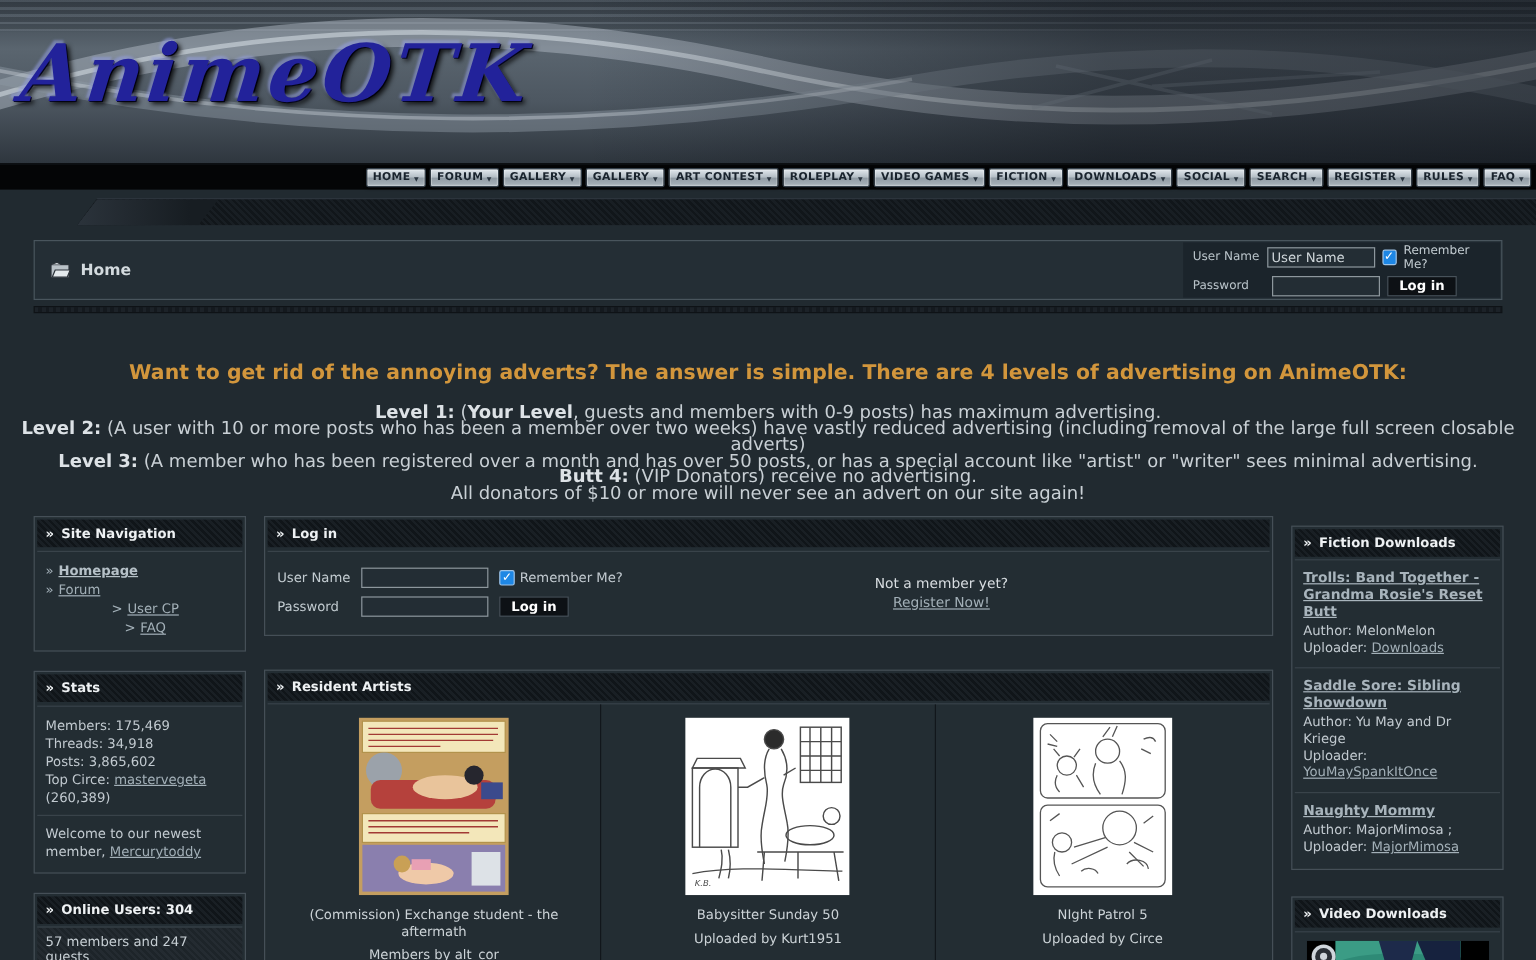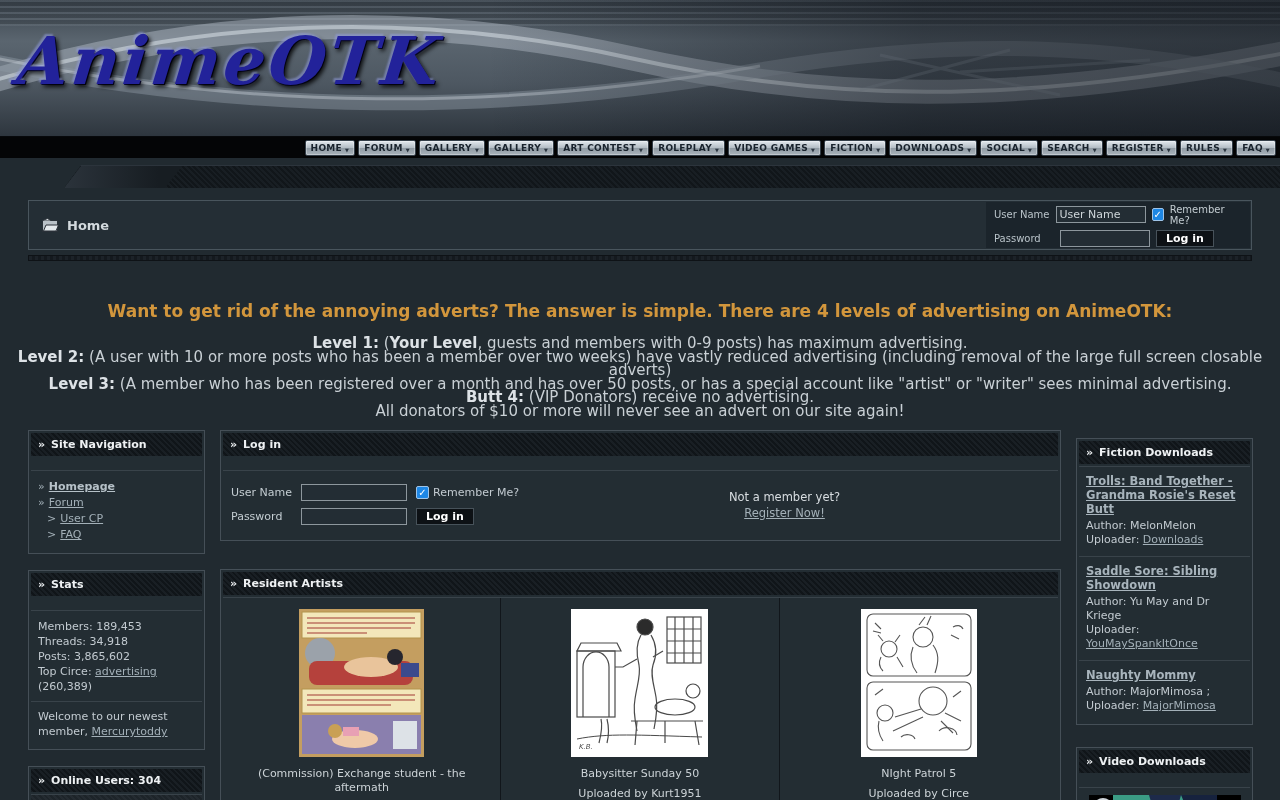--- a/index.html
+++ b/index.html
@@ -75,30 +75,30 @@
   .cols { display:flex; gap:15px; margin:12px 27px 0 28px; align-items:flex-start; }
   .col-left  { width:177px; display:flex; flex-direction:column; gap:16px; }
   .col-center{ flex:1; display:flex; flex-direction:column; gap:28px; }
   .col-right { width:177px; display:flex; flex-direction:column; gap:22px; margin-top:8px; }
 
   
   .panel { border:1px solid #454f57; background:#232d33; padding:2px; }
   .panel-hd { background:repeating-linear-gradient(45deg,#191f24 0 2px,#101519 2px 4px);
     padding:5px 7px; font-size:11px; font-weight:bold; color:#eef1f3; }
   .panel-hd .chev { margin-right:6px; font-weight:bold; }
-  .panel-bd { margin-top:14px; border-top:1px solid #39434a; padding:8px 7px;
+  .panel-bd { margin-top:3px; border-top:1px solid #39434a; padding:8px 7px;
     font-size:11px; color:#c2cad0; line-height:15px; }
   .panel-sub { margin-top:2px; border-top:1px solid #39434a; padding:5px 7px;
     font-size:11px; color:#c6ced3;
     background:repeating-linear-gradient(45deg,#242b31 0 2px,#1d2429 2px 4px); }
   .lnk { color:#a3b0b8; text-decoration:underline; }
   .lnk.b { font-weight:bold; color:#b6c1c8; }
   .nav-pre { color:#a3b0b8; margin-right:4px; }
   .sitenav-item { line-height:16px; }
-  .sitenav-item.ind { padding-left:9px; }
+  .sitenav-item.ind { padding-left:9px;text-align:center; }
   .divider { border-top:1px solid #39434a; margin:7px -7px; }
 
   
   .login-bd { display:flex; align-items:center; min-height:68px; padding:8px; }
   .form-grid { display:grid; grid-template-columns:auto auto auto; gap:7px 9px; align-items:center; }
   .form-grid label { font-size:11px; color:#c3ccd1; }
   .form-grid .tbox { width:106px; }
   .rem-wrap { display:flex; align-items:center; gap:4px; }
   .member-block { flex:1; text-align:center; font-size:11.5px; color:#d8dde1; line-height:16px; }
 
@@ -241,24 +241,24 @@
         <div class="sitenav-item"><span class="nav-pre">»</span><a class="lnk b">Homepage</a></div>
         <div class="sitenav-item"><span class="nav-pre">»</span><a class="lnk">Forum</a></div>
         <div class="sitenav-item ind"><span class="nav-pre">&gt;</span><a class="lnk">User CP</a></div>
         <div class="sitenav-item ind"><span class="nav-pre">&gt;</span><a class="lnk">FAQ</a></div>
       </div>
     </div>
 
     <div class="panel">
       <div class="panel-hd"><span class="chev">»</span><span>Stats</span></div>
       <div class="panel-bd">
-        <div>Members: 189,453</div>
+        <div>Members: 175,469</div>
         <div>Threads: 34,918</div>
         <div>Posts: 3,865,602</div>
-        <div><span>Top Circe: </span><a class="lnk">advertising</a></div>
+        <div><span>Top Circe: </span><a class="lnk">mastervegeta</a></div>
         <div>(260,389)</div>
         <div class="divider"></div>
         <div><span>Welcome to our newest member, </span><a class="lnk">Mercurytoddy</a></div>
       </div>
     </div>
 
     <div class="panel">
       <div class="panel-hd"><span class="chev">»</span><span>Online Users: 304</span></div>
       <div class="panel-sub">57 members and 247 guests</div>
       <div class="panel-bd">

